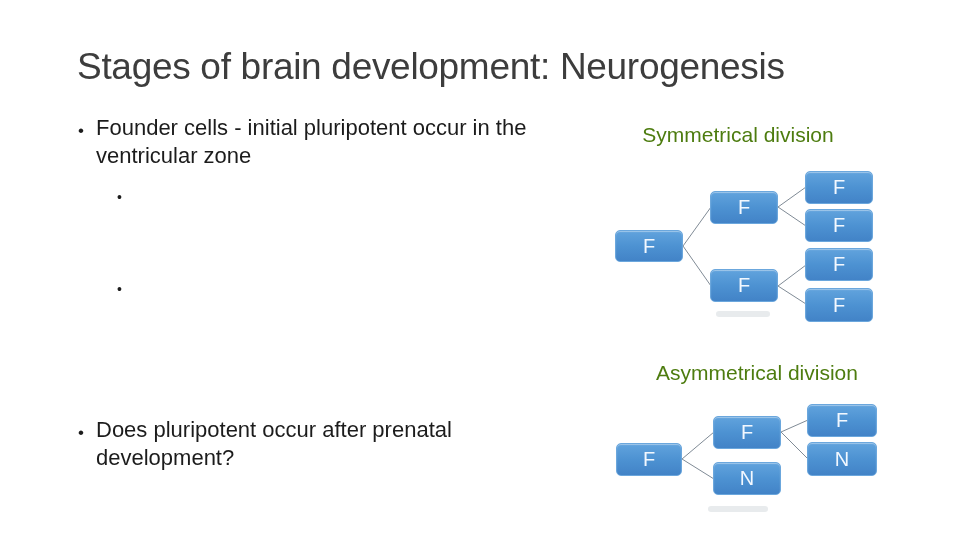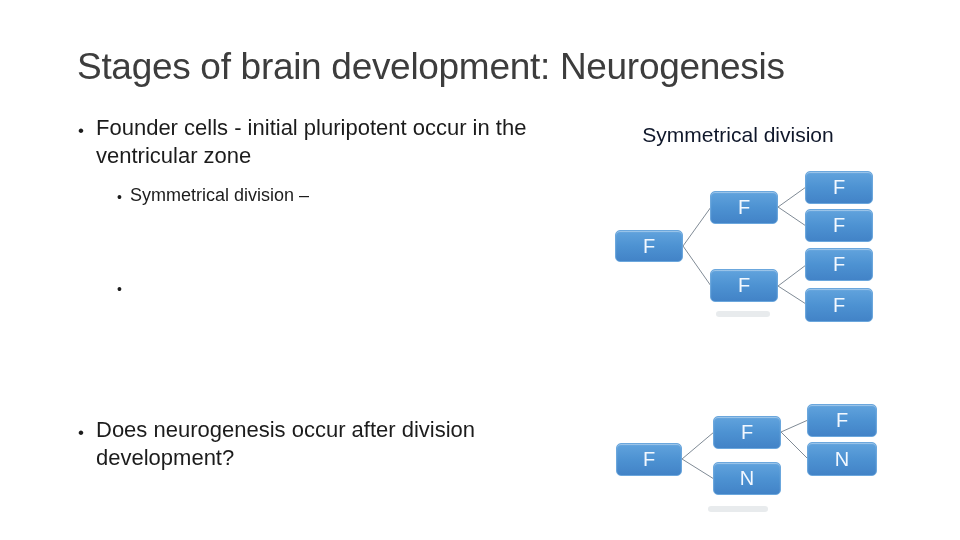--- a/index.html
+++ b/index.html
@@ -32,21 +32,21 @@
   .bullet.lvl1 { font-size: 22px; line-height: 28px; width: 500px; }
   .bullet.lvl2 { font-size: 18px; line-height: 22px; width: 420px; }
   .bullet .marker { flex: 0 0 auto; }
   .bullet.lvl1 .marker { width: 18px; font-size: 17px; padding-top: 3px; }
   .bullet.lvl2 .marker { width: 13px; font-size: 14px; padding-top: 2px; }
   .div-label {
     position: absolute;
     width: 300px;
     text-align: center;
     font-size: 21px;
-    color: #0f172a;
+    color: #4d7c0f;
     white-space: nowrap;
   }
   .connectors { position: absolute; left: 0; top: 0; }
   .connectors line { stroke: #808b96; stroke-width: 1; }
   .node {
     position: absolute;
     display: flex;
     align-items: center;
     justify-content: center;
     border-radius: 5px;
@@ -71,33 +71,33 @@
 
   <div class="slide-title">Stages of brain development: Neurogenesis</div>
 
   <div class="bullet lvl1" style="left:78px; top:114px;">
     <span class="marker">•</span>
     <span>Founder cells - initial pluripotent occur in the ventricular zone</span>
   </div>
 
   <div class="bullet lvl2" style="left:117px; top:184px;">
     <span class="marker">•</span>
-    <span>Symmetrical division –</span>
   </div>
 
   <div class="bullet lvl2" style="left:117px; top:276px;">
     <span class="marker">•</span>
   </div>
 
   <div class="bullet lvl1" style="left:78px; top:416px;">
     <span class="marker">•</span>
-    <span>Does neurogenesis occur after division development?</span>
+    <span>Does pluripotent occur after prenatal development?</span>
   </div>
 
   <div class="div-label" style="left:588px; top:123px;">Symmetrical division</div>
+  <div class="div-label" style="left:607px; top:361px;">Asymmetrical division</div>
 
   <svg class="connectors" width="960" height="540">
 
     <line x1="683" y1="246" x2="711" y2="207"></line>
     <line x1="683" y1="246" x2="711" y2="286"></line>
     <line x1="778" y1="207" x2="806" y2="187"></line>
     <line x1="778" y1="207" x2="806" y2="226"></line>
     <line x1="778" y1="286" x2="806" y2="265"></line>
     <line x1="778" y1="286" x2="806" y2="304"></line>
 

